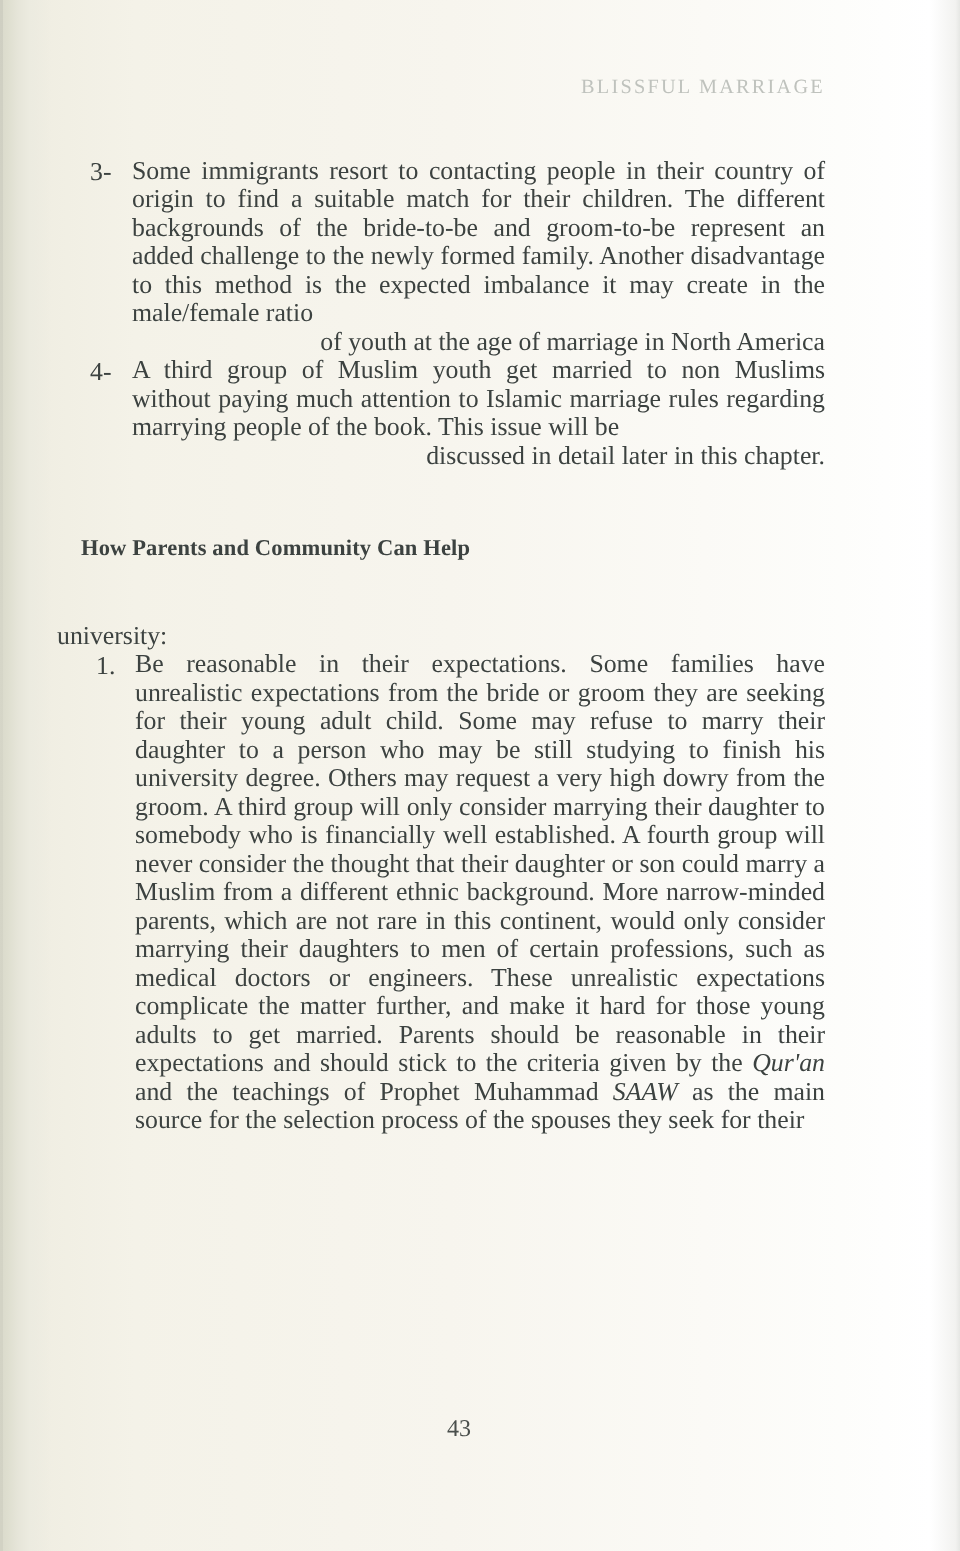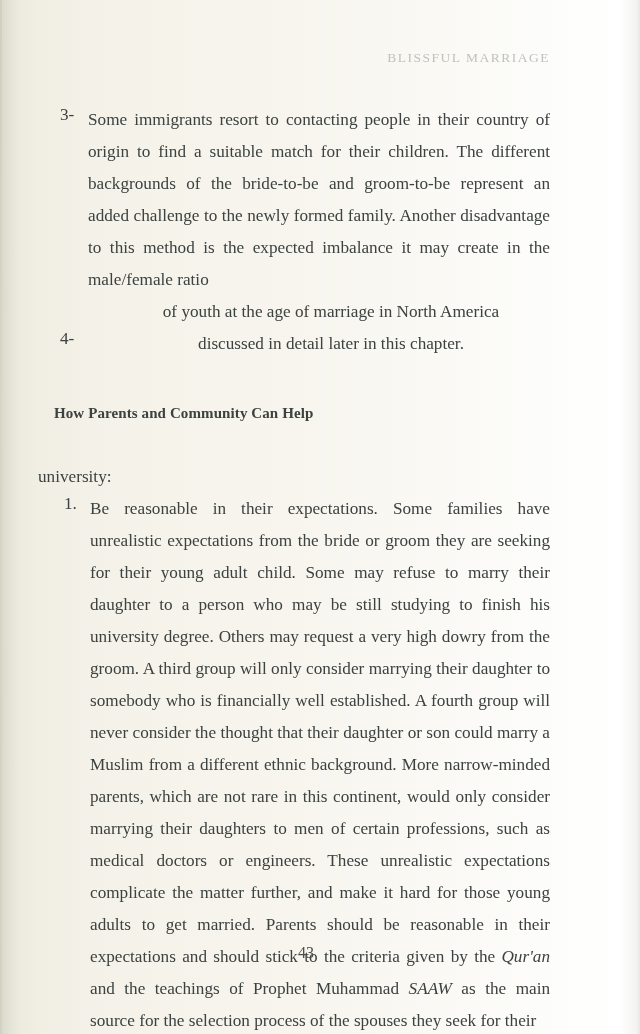--- a/index.html
+++ b/index.html
@@ -77,21 +77,21 @@
   }
   .body-block {
     position: absolute;
     top: 104px;
     left: 0;
     width: 512px;
   }
   p {
     margin: 0;
     font-size: 17.2px;
-    line-height: 32px;
+    line-height: 19px;
     text-align: justify;
     text-justify: inter-word;
   }
   .list {
     margin: 0;
     padding: 0;
     list-style: none;
   }
   .list-item {
     position: relative;
@@ -110,21 +110,21 @@
   .list-item.dotted {
     padding-left: 52px;
   }
   .list-item.dotted .marker {
     left: 26px;
   }
   .list-item p {
     text-align: justify;
   }
   .list-item p.last-line {
-    text-align: center;
+    text-align: right;
     margin-left: 24px;
   }
   .section-heading {
     margin: 16px;
     font-size: 15px;
     line-height: 22.6px;
     font-weight: bold;
     letter-spacing: 0.1px;
   }
   .gap-md { height: 20px; }
@@ -162,20 +162,21 @@
       <ul class="list">
 
         <li class="list-item">
           <span class="marker">3-</span>
           <p>Some immigrants resort to contacting people in their country of origin to find a suitable match for their children. The different backgrounds of the bride-to-be and groom-to-be represent an added challenge to the newly formed family. Another disadvantage to this method is the expected imbalance it may create in the male/female ratio</p>
           <p class="last-line">of youth at the age of marriage in North America</p>
         </li>
 
         <li class="list-item">
           <span class="marker">4-</span>
+          <p>A third group of Muslim youth get married to non Muslims without paying much attention to Islamic marriage rules regarding marrying people of the book. This issue will be</p>
           <p class="last-line">discussed in detail later in this chapter.</p>
         </li>
 
       </ul>
 
       <div class="gap-lg"></div>
 
       <h2 class="section-heading">How Parents and Community Can Help</h2>
 
       <div class="gap-md"></div>

